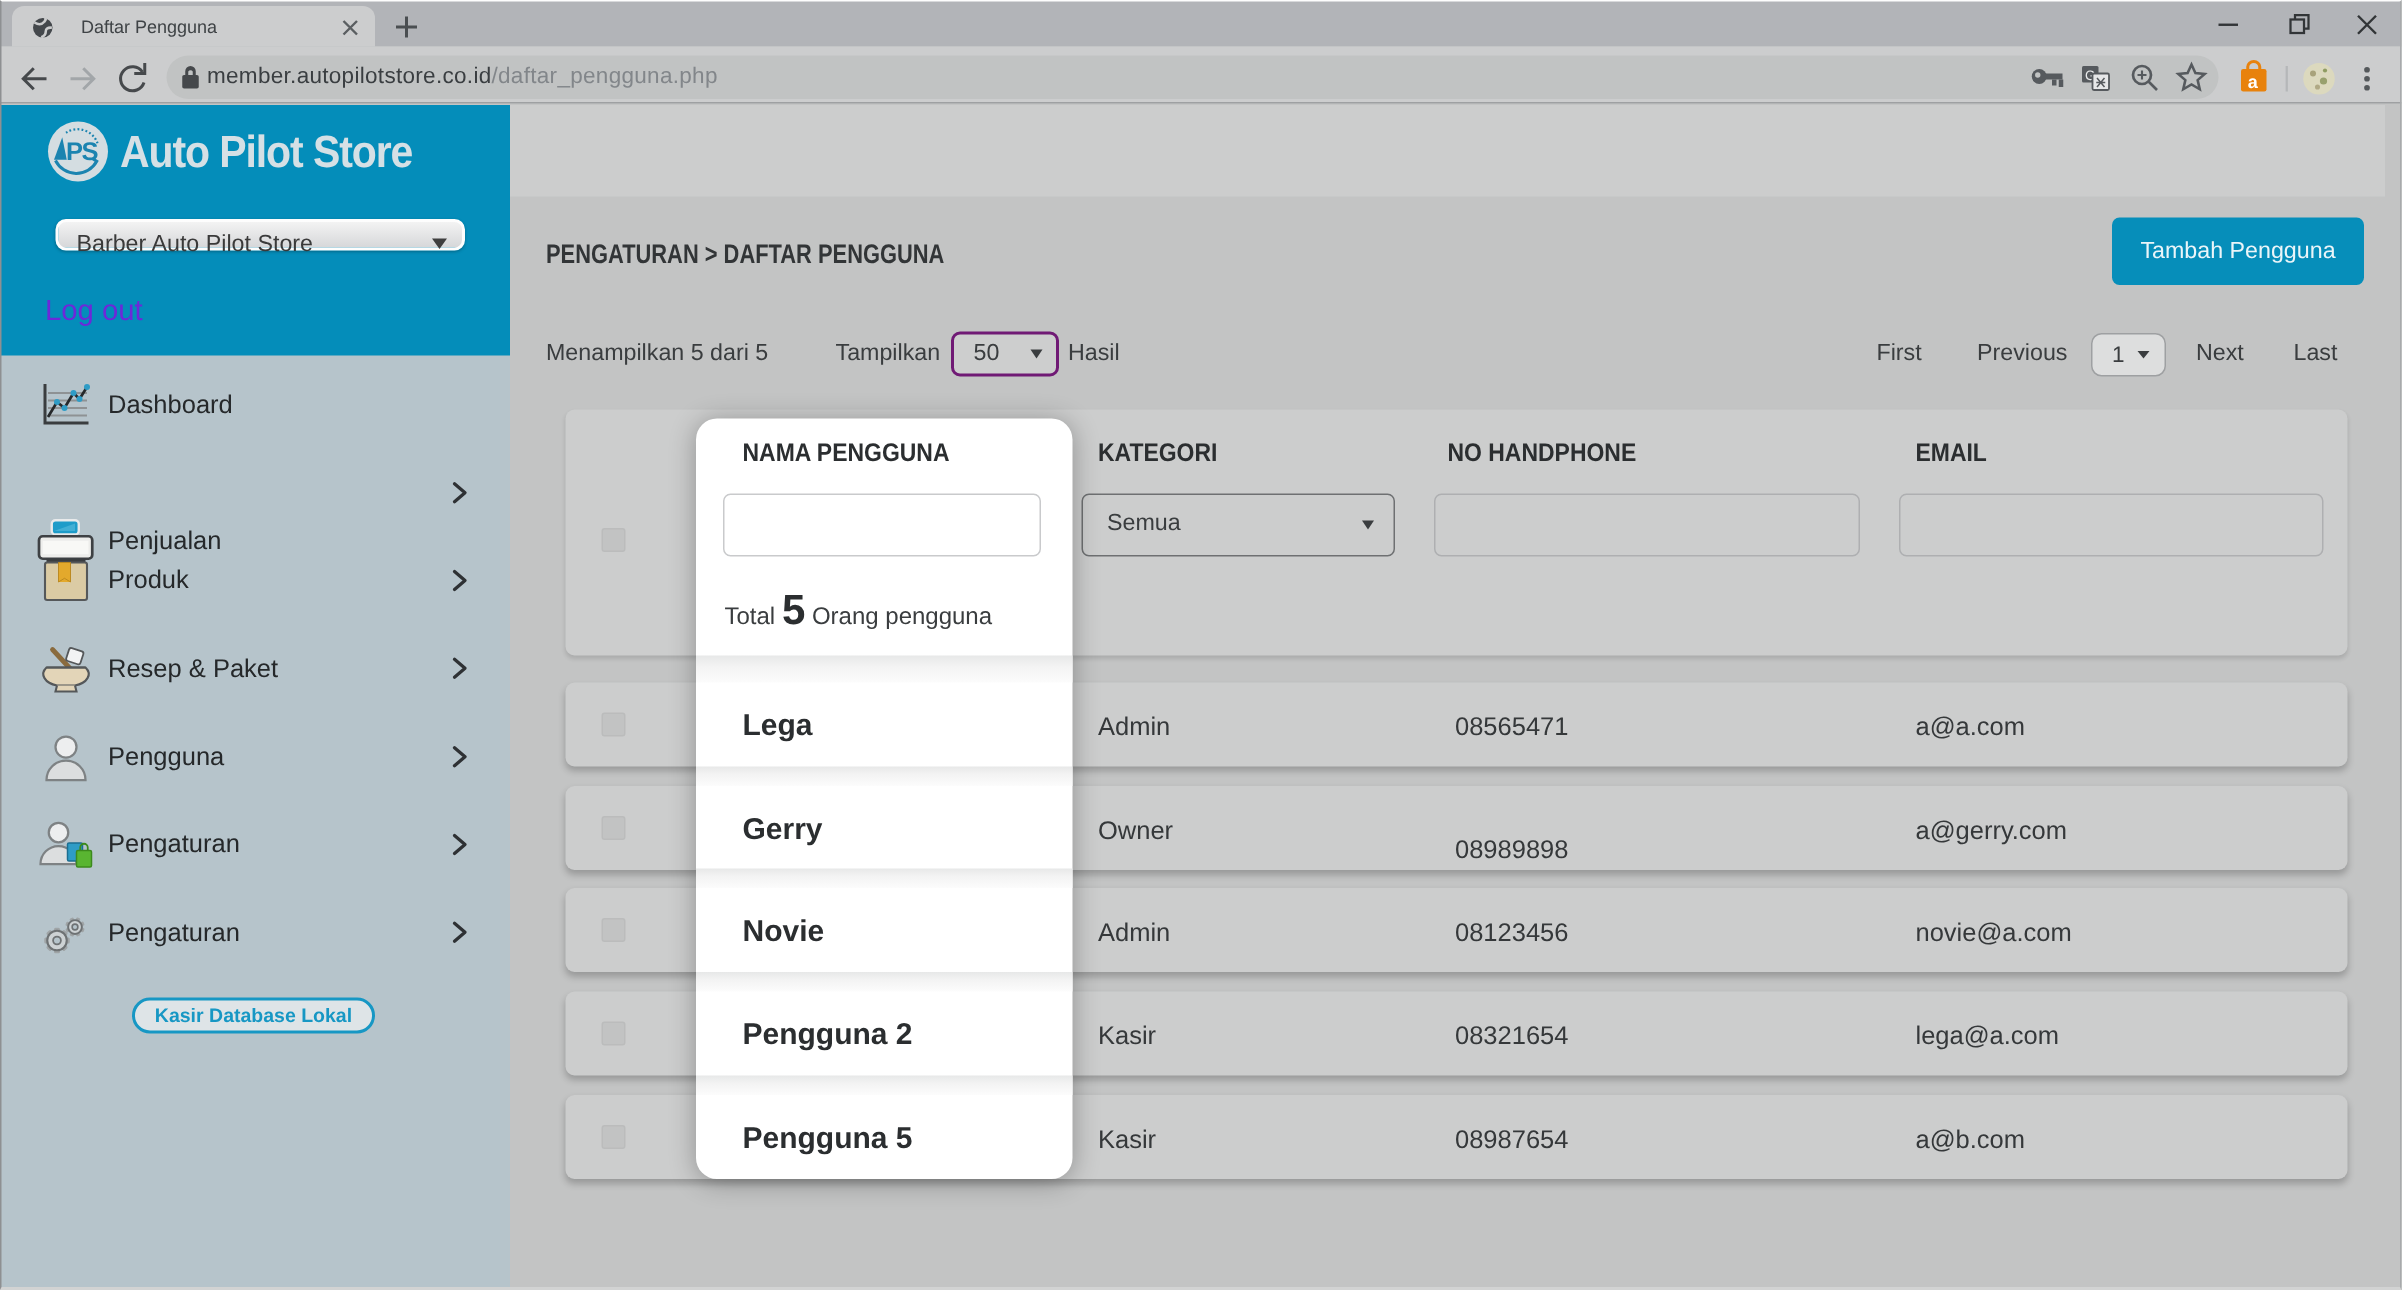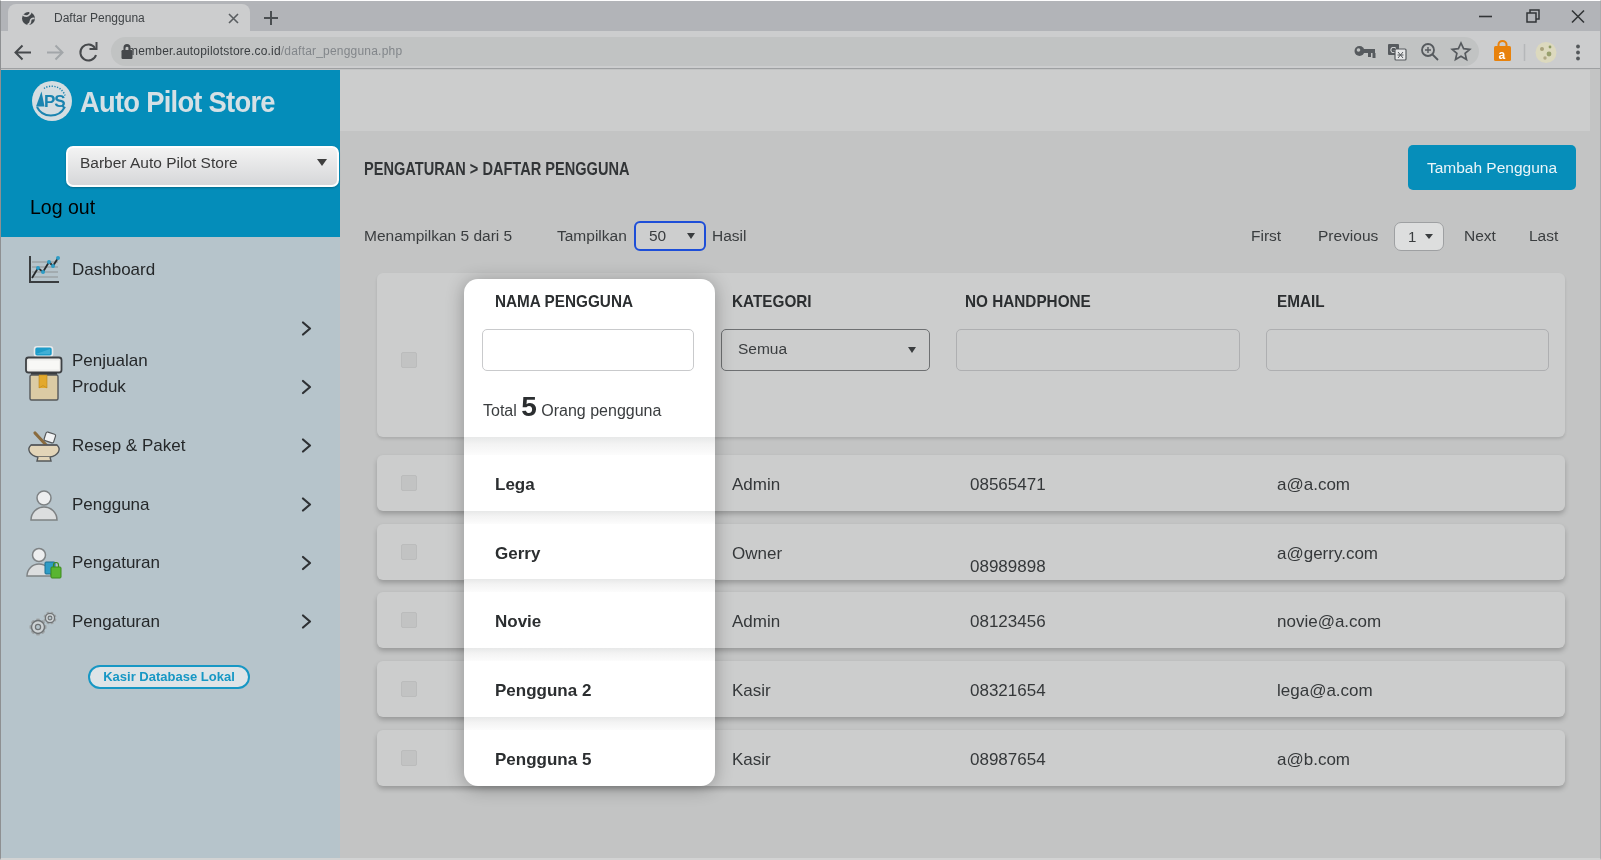--- a/index.html
+++ b/index.html
@@ -5,58 +5,58 @@
 * { margin:0; padding:0; box-sizing:border-box; }
 html,body { width:1601px; height:860px; overflow:hidden; }
 body { font-family:"Liberation Sans", sans-serif; position:relative; background:#C3C4C4; }
 .abs { position:absolute; }
 
 #tabbar { left:0; top:0; width:1601px; height:31px; background:#B2B4B8; }
 #tab { left:8px; top:4px; width:242px; height:27px; background:#CCCDCE; border-radius:8px 8px 0 0; }
 #tabtitle { left:44px; top:5px; height:27px; line-height:27px; font-size:12px; color:#3F4346;margin-left:10px; }
 #toolbar { left:0; top:31px; width:1601px; height:38px; background:#CCCDCE; border-bottom:1px solid #9EA0A2; }
 #omnibox { left:111px; top:37px; width:1368px; height:29px; border-radius:15px; background:#C1C3C3; }
-#url { left:128px; top:36px; height:30px; line-height:30px; font-size:12px; color:#3A3E41; letter-spacing:0.2px;}
+#url { left:138px; top:36px; height:30px; line-height:30px; font-size:15px; color:#3A3E41; letter-spacing:0.2px;}
 #url .path { color:#82868A; }
 
 #sidebar { left:0; top:70px; width:340px; height:790px; background:#B6C4CB; }
 #sideblue { left:0; top:70px; width:340px; height:167px; background:#048DBA; }
 #brand { left:80px; top:80px; width:240px; height:46px; line-height:44px; font-size:30px; font-weight:bold; color:#D5E0E5; letter-spacing:-0.8px; transform:scaleX(0.911); transform-origin:left; }
-#shopsel { left:37px; top:146px; width:273px; height:41px; border-radius:7px; border:2px solid #FDFDFD; background:linear-gradient(#F3F3F3,#D6D7D9); box-shadow:0 1px 2px rgba(0,0,0,0.25);margin-left:29px; }
+#shopsel { left:37px; top:146px; width:273px; height:21px; border-radius:7px; border:2px solid #FDFDFD; background:linear-gradient(#F3F3F3,#D6D7D9); box-shadow:0 1px 2px rgba(0,0,0,0.25); }
 #shopsel .txt { position:absolute; left:12px; top:0; height:29px; line-height:29px; font-size:15.5px; color:#3A3A3A; }
 #shopsel .car { position:absolute; right:10px; top:11px; width:0; height:0; border-left:5px solid transparent; border-right:5px solid transparent; border-top:7px solid #3F3F3F; }
-#logout { left:30px; top:196px; font-size:19.5px; color:#000000; }
+#logout { left:30px; top:196px; font-size:19.5px; color:#6d28d9; }
 .mitem { left:0; width:340px; height:34px; }
 .mlabel { position:absolute; left:72px; top:0; height:34px; line-height:34px; font-size:17px; color:#25282A; }
 #resetbtn { left:88px; top:665px; width:162px; height:24px; border-radius:12px; border:2px solid #1797C4; background:rgba(255,255,255,0.55); color:#1797C4; font-size:13px; font-weight:bold; text-align:center; line-height:20px; }
 
 #band { left:340px; top:70px; width:1250px; height:61px; background:#CCCDCD; }
 #crumb { left:364px; top:159px; font-size:18px; font-weight:bold; color:#323537; transform:scaleX(0.81); transform-origin:left; white-space:nowrap; }
 #addbtn { left:1408px; top:145px; width:168px; height:45px; border-radius:5px; background:#068EBA; color:#EAF5F9; font-size:15.5px; text-align:center; line-height:45px; }
 .ctxt { top:227px; font-size:15.5px; color:#3A3D3F; }
-#sel50 { left:634px; top:221px; width:72px; height:30px; background:#CDCECE; border:2px solid #1d4ed8; border-radius:6px; }
+#sel50 { left:634px; top:221px; width:72px; height:30px; background:#CDCECE; border:2px solid #701a75; border-radius:6px; }
 #sel50 .txt { position:absolute; left:13px; top:0; height:26px; line-height:26px; font-size:15.5px; color:#3A3D3F; }
 #sel1 { left:1394px; top:222px; width:50px; height:29px; background:#DDDEDE; border:1px solid #9EA0A2; border-radius:7px; }
 #sel1 .txt { position:absolute; left:13px; top:0; height:27px; line-height:27px; font-size:15px; color:#3A3D3F; }
 .selcar { position:absolute; width:0; height:0; border-left:4.5px solid transparent; border-right:4.5px solid transparent; border-top:6px solid #3A3D3F; }
 
 #hcard { left:377px; top:273px; width:1188px; height:164px; border-radius:6px; background:#CCCDCD; box-shadow:0 2px 3px rgba(0,0,0,0.12); }
 .chk { width:16px; height:16px; background:#C2C3C3; border:1px solid #BBBCBC; border-radius:2px; left:401px; }
 .colh { top:292px; font-size:17px; font-weight:bold; color:#2B2E30; transform:scaleX(0.9); transform-origin:left; white-space:nowrap; }
 .finput { top:329px; height:42px; border-radius:5px; }
 #fkat { left:721px; width:209px; border:1.5px solid #6E7072; }
 #fkat .txt { position:absolute; left:16px; top:0; height:38px; line-height:38px; font-size:15.5px; color:#3A3D3F; }
 #fphone { left:956px; width:284px; border:1px solid #AEAFB1; }
 #femail { left:1266px; width:283px; border:1px solid #AEAFB1; }
 .row { left:377px; width:1188px; height:56px; border-radius:6px; background:#CCCDCD; box-shadow:0 3px 5px rgba(0,0,0,0.22); }
 .rcell { position:absolute; height:56px; line-height:59px; font-size:17px; color:#35383A; }
 
 #wcol { left:464px; top:279px; width:251px; height:507px; border-radius:14px; background:#FFFFFF; box-shadow:0 2px 18px rgba(0,0,0,0.30); }
 .wgap { left:464px; width:251px; background:linear-gradient(180deg,#E7E8E8 0%,#F3F3F3 40%,#FCFCFC 100%); }
-.wname { left:495px; font-size:17px; font-weight:bold; color:#2B2E30; height:56px; line-height:59px; }
+.wname { left:495px; font-size:20px; font-weight:bold; color:#2B2E30; height:56px; line-height:59px; }
 #wtitle { left:495px; top:292px; font-size:17px; font-weight:bold; color:#2B2E30; transform:scaleX(0.9); transform-origin:left; white-space:nowrap; }
 #winput { left:482px; top:329px; width:212px; height:42px; border:1px solid #C9CACC; border-radius:5px; background:#fff; }
 #wtotal { left:483px; top:391px; width:240px; height:32px; line-height:32px; font-size:16px; color:#3A3D3F; }
 #wtotal b { font-size:28px; color:#2B2E30; }
 #frameborder { left:0; top:0; width:1601px; height:860px; border-left:1px solid #8E9092; border-right:1px solid #A8AAAC; border-top:1px solid #FDFDFD; border-bottom:2px solid #D2D3D3; z-index:90; pointer-events:none; }
 </style>
 </head>
 <body>
 
 <div class="abs" id="tabbar"></div>

